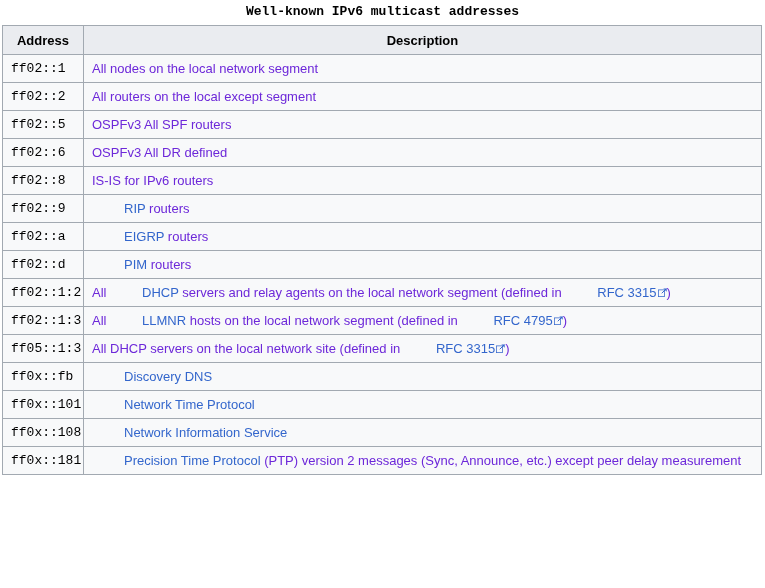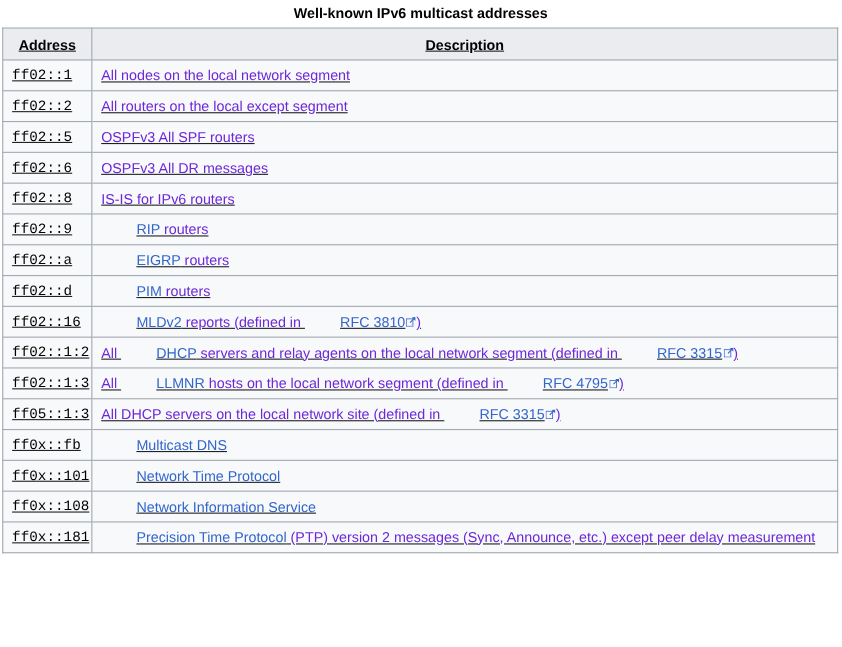--- a/index.html
+++ b/index.html
@@ -22,29 +22,29 @@
     box-sizing: border-box;
   }
 
   .table-caption {
     font-weight: bold;
     font-size: 13px;
     text-align: center;
     padding: 4px 0 6px 0;
     color: #000000;
     line-height: 15px;
+    font-family: Liberation Mono, monospace;
   }
 
   table.wikitable {
     border-collapse: collapse;
     width: 760px;
     margin: 0 0 0 2px;
     background-color: #f8f9fa;
     table-layout: fixed;
-    text-decoration: underline;
   }
 
   table.wikitable > thead > tr > th,
   table.wikitable > tbody > tr > th {
     background-color: #eaecf0;
     border: 1px solid #a2a9b1;
     padding: 5px 8px;
     text-align: center;
     font-weight: bold;
     font-size: 13px;
@@ -129,45 +129,37 @@
         <tr>
           <td class="addr-cell">ff02::2</td>
           <td class="desc-cell"><span class="plain">All routers on the local except segment</span></td>
         </tr>
         <tr>
           <td class="addr-cell">ff02::5</td>
           <td class="desc-cell"><span class="plain">OSPFv3 All SPF routers</span></td>
         </tr>
         <tr>
           <td class="addr-cell">ff02::6</td>
-          <td class="desc-cell"><span class="plain">OSPFv3 All DR messages</span></td>
+          <td class="desc-cell"><span class="plain">OSPFv3 All DR defined</span></td>
         </tr>
         <tr>
           <td class="addr-cell">ff02::8</td>
           <td class="desc-cell"><span class="plain">IS-IS for IPv6 routers</span></td>
         </tr>
         <tr>
           <td class="addr-cell">ff02::9</td>
           <td class="desc-cell"><a class="wlink">RIP</a><span class="plain"> routers</span></td>
         </tr>
         <tr>
           <td class="addr-cell">ff02::a</td>
           <td class="desc-cell"><a class="wlink">EIGRP</a><span class="plain"> routers</span></td>
         </tr>
         <tr>
           <td class="addr-cell">ff02::d</td>
           <td class="desc-cell"><a class="wlink">PIM</a><span class="plain"> routers</span></td>
-        </tr>
-        <tr>
-          <td class="addr-cell">ff02::16</td>
-          <td class="desc-cell"><a class="wlink">MLDv2</a><span class="plain"> reports (defined in </span><a class="wlink">RFC 3810</a><span class="ext-icon"><svg viewBox="0 0 12 12" width="9" height="9" xmlns="http://www.w3.org/2000/svg">
-                <rect x="0.5" y="2.5" width="8" height="9" fill="none" stroke="#3366cc" stroke-width="1"></rect>
-                <path d="M5 7 L11 1" stroke="#3366cc" stroke-width="1.3" fill="none"></path>
-                <path d="M7.2 0.6 L11.6 0.6 L11.6 5 Z" fill="#3366cc"></path>
-              </svg></span><span class="plain">)</span></td>
         </tr>
         <tr>
           <td class="addr-cell">ff02::1:2</td>
           <td class="desc-cell"><span class="plain">All </span><a class="wlink">DHCP</a><span class="plain"> servers and relay agents on the local network segment (defined in </span><a class="wlink">RFC 3315</a><span class="ext-icon"><svg viewBox="0 0 12 12" width="9" height="9" xmlns="http://www.w3.org/2000/svg">
                 <rect x="0.5" y="2.5" width="8" height="9" fill="none" stroke="#3366cc" stroke-width="1"></rect>
                 <path d="M5 7 L11 1" stroke="#3366cc" stroke-width="1.3" fill="none"></path>
                 <path d="M7.2 0.6 L11.6 0.6 L11.6 5 Z" fill="#3366cc"></path>
               </svg></span><span class="plain">)</span></td>
         </tr>
         <tr>
@@ -181,21 +173,21 @@
         <tr>
           <td class="addr-cell">ff05::1:3</td>
           <td class="desc-cell"><span class="plain">All DHCP servers on the local network site (defined in </span><a class="wlink">RFC 3315</a><span class="ext-icon"><svg viewBox="0 0 12 12" width="9" height="9" xmlns="http://www.w3.org/2000/svg">
                 <rect x="0.5" y="2.5" width="8" height="9" fill="none" stroke="#3366cc" stroke-width="1"></rect>
                 <path d="M5 7 L11 1" stroke="#3366cc" stroke-width="1.3" fill="none"></path>
                 <path d="M7.2 0.6 L11.6 0.6 L11.6 5 Z" fill="#3366cc"></path>
               </svg></span><span class="plain">)</span></td>
         </tr>
         <tr>
           <td class="addr-cell">ff0x::fb</td>
-          <td class="desc-cell"><a class="wlink">Multicast DNS</a></td>
+          <td class="desc-cell"><a class="wlink">Discovery DNS</a></td>
         </tr>
         <tr>
           <td class="addr-cell">ff0x::101</td>
           <td class="desc-cell"><a class="wlink">Network Time Protocol</a></td>
         </tr>
         <tr>
           <td class="addr-cell">ff0x::108</td>
           <td class="desc-cell"><a class="wlink">Network Information Service</a></td>
         </tr>
         <tr>

